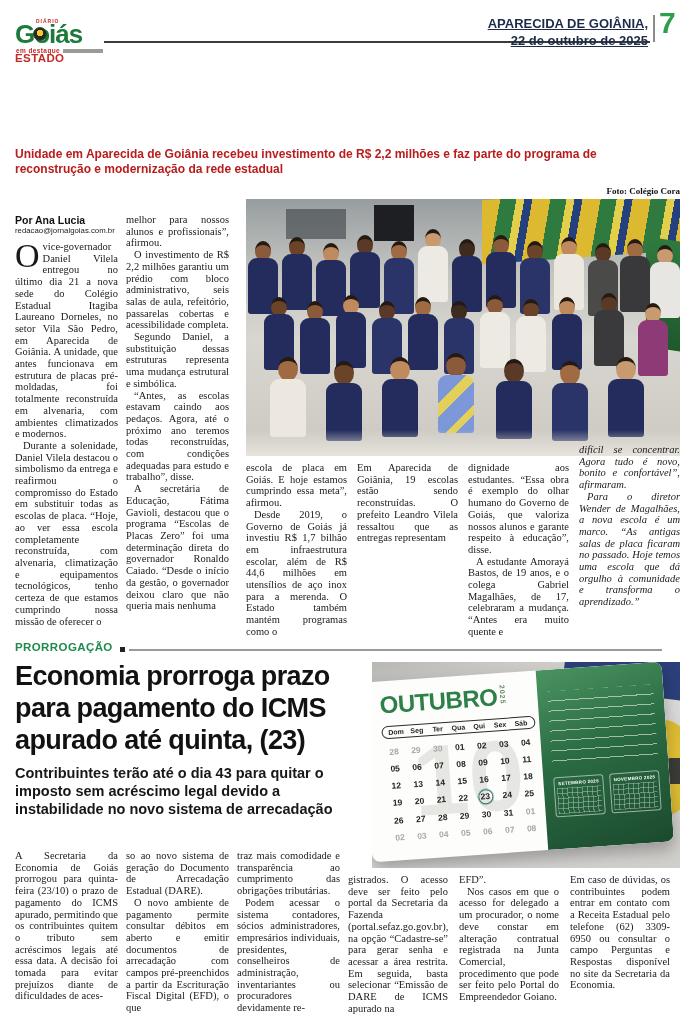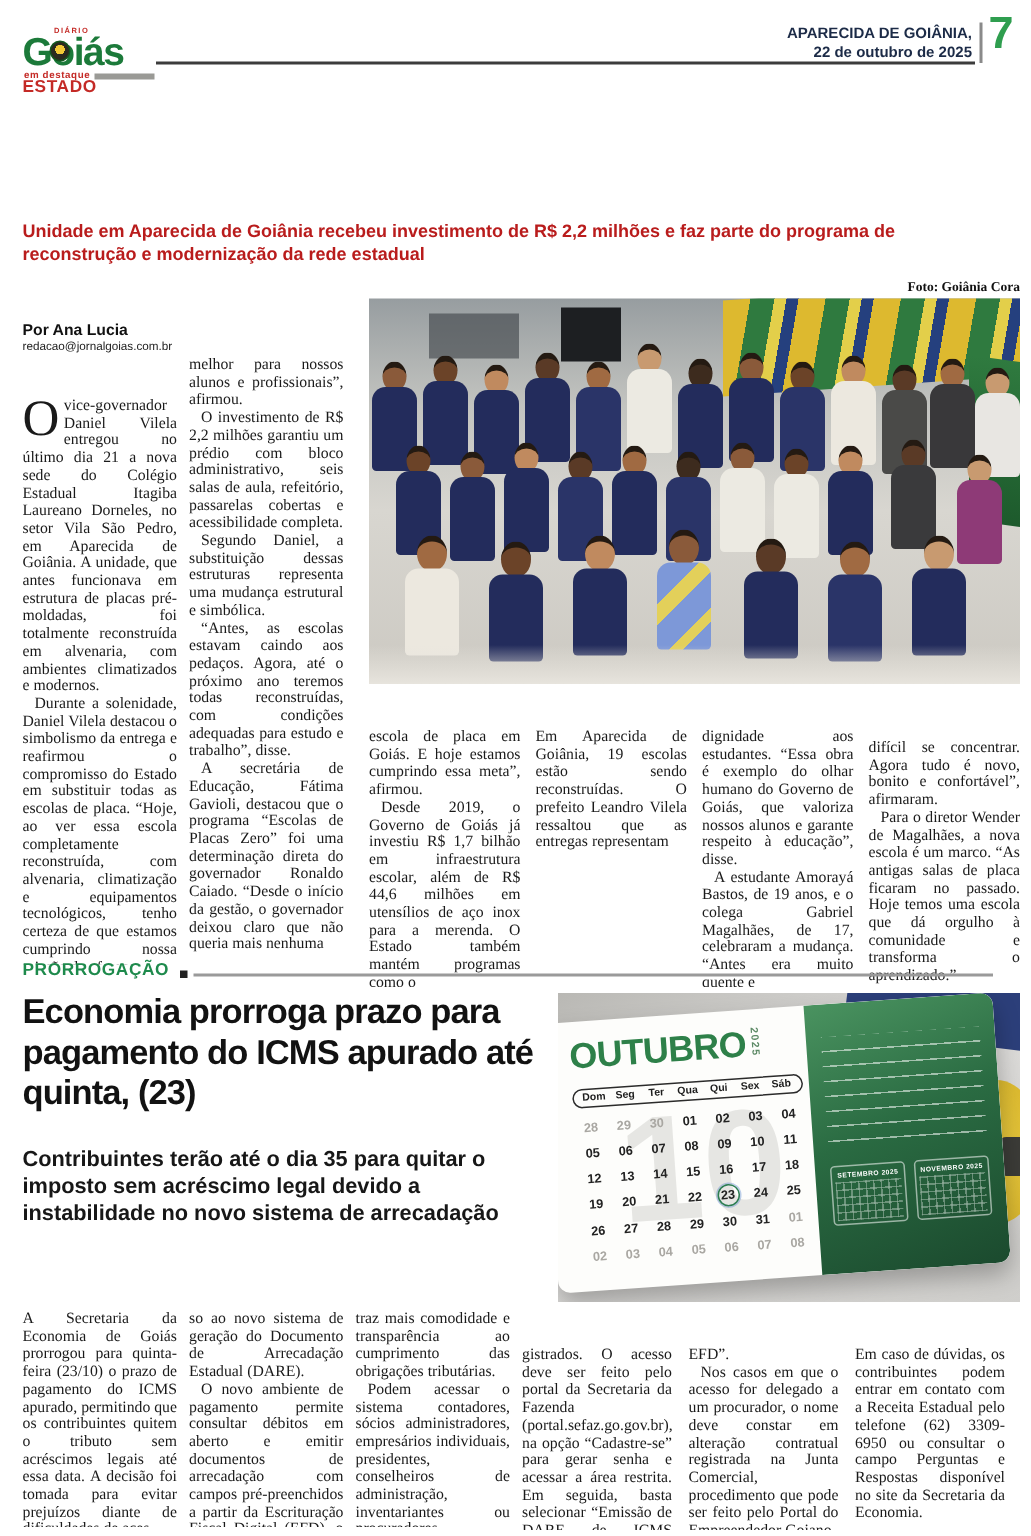--- a/index.html
+++ b/index.html
@@ -14,63 +14,63 @@
   .logo-word { position:absolute; left:0; top:3px; font-family:"Liberation Sans",sans-serif;
                font-size:26px; font-weight:700; letter-spacing:-1px; color:#1c7a3a; line-height:1; }
   .logo-emblem { position:absolute; left:18px; top:9px; width:14px; height:14px; border-radius:50%;
                  background: radial-gradient(circle at 50% 42%, #f2c937 0 34%, #2b2a1f 35% 100%);
                  border:1px solid #14561f; }
   .logo-sub { position:absolute; left:1px; top:29px; font-family:"Liberation Sans",sans-serif;
               font-size:6.5px; font-weight:700; color:#c42a26; letter-spacing:0.4px; }
   .logo-sub-bar { position:absolute; left:48px; top:31px; width:40px; height:4px; background:#9a9a96; }
   .masthead-rule { position:absolute; left:104px; top:41px; width:546px; height:2px; background:#3c3c3c; }
   .dateline { position:absolute; left:430px; top:16px; width:218px; text-align:right;
-              font-family:"Liberation Sans",sans-serif; font-size:10px; font-weight:700;
-              color:#1c2b47; line-height:1.3; }
+              font-family:"Liberation Sans",sans-serif; font-size:13px; font-weight:700;
+              color:#1c2b47; line-height:1.3;text-decoration:underline; }
   .date-divider { position:absolute; left:653px; top:15px; width:2px; height:27px; background:#8a8a8a; }
   .page-number { position:absolute; left:659px; top:8px; font-family:"Liberation Sans",sans-serif;
                  font-size:30px; font-weight:700; color:#2f9e4f; line-height:1; }
 
   .kicker { position:absolute; font-family:"Liberation Sans",sans-serif; font-size:11.5px;
             font-weight:700; letter-spacing:0.4px; }
   .kicker-estado { left:15px; top:52px; color:#c42a26; }
   .kicker-prorrogacao { left:15px; top:641px; color:#1e8a4c; }
   .rule2-dot { position:absolute; left:120px; top:647px; width:5px; height:5px; background:#222; }
   .rule2 { position:absolute; left:129px; top:649px; width:533px; height:2px; background:#9a9a9a; }
 
   
   .h1 { position:absolute; left:15px; top:72px; width:660px; font-family:"Liberation Sans",sans-serif;
         font-size:29px; font-weight:700; letter-spacing:-0.6px; line-height:1.13; color:#121212; }
   .deck1 { position:absolute; left:15px; top:147px; width:660px; font-family:"Liberation Sans",sans-serif;
            font-size:12px; font-weight:700; line-height:1.28; color:#b91c1c; }
   .h2 { position:absolute; left:15px; top:661px; width:350px; font-family:"Liberation Sans",sans-serif;
-        font-size:23px; font-weight:700; letter-spacing:-0.6px; line-height:1.18; color:#121212; }
+        font-size:27px; font-weight:700; letter-spacing:-0.6px; line-height:1.18; color:#121212; }
   .deck2 { position:absolute; left:15px; top:765px; width:348px; font-family:"Liberation Sans",sans-serif;
            font-size:14.5px; font-weight:700; line-height:1.24; color:#171717; }
   .credit { position:absolute; left:440px; top:186px; width:240px; text-align:right;
             font-size:9px; font-weight:700; color:#111; }
 
   
   .byline { position:absolute; left:15px; top:214px; width:103px; font-family:"Liberation Sans",sans-serif; }
   .byline-name { font-size:10.5px; font-weight:700; color:#111; }
   .byline-email { font-size:7.8px; color:#222; }
 
   
   .col { position:absolute; width:103px; overflow:hidden; text-align:justify;
          font-size:10.5px; line-height:11.7px; color:#1a1a1a; }
   .col p { margin:0; text-indent:8px; }
-  .col p:first-child { text-indent:0;margin-top:24px; }
+  .col p:first-child { text-indent:0; }
   .dropcap p:first-child::first-letter { float:left; font-size:34px; line-height:27px;
         padding:1px 3px 0 0; font-weight:400; }
   .c-a1-1 { left:15px;  top:241px; height:402px; }
   .c-a1-2 { left:126px; top:214px; height:429px; }
   .c-a1-3 { left:246px; top:462px; height:196px; width:101px; }
   .c-a1-4 { left:357px; top:462px; height:196px; width:101px; }
   .c-a1-5 { left:468px; top:462px; height:196px; width:101px; }
-  .c-a1-6 { left:579px; top:469px; height:196px; width:101px; }
+  .c-a1-6 { left:579px; top:444px; height:196px; width:101px;font-style:italic; }
   .c-a2-1 { left:15px;  top:850px; height:168px; }
   .c-a2-2 { left:126px; top:850px; height:168px; }
   .c-a2-3 { left:237px; top:850px; height:168px; }
   .c-a2-4 { left:348px; top:874px; height:146px; width:100px; }
   .c-a2-5 { left:459px; top:874px; height:146px; width:100px; }
   .c-a2-6 { left:570px; top:874px; height:146px; width:100px; }
 
   
   .photo1 { position:absolute; left:246px; top:199px; width:434px; height:257px; overflow:hidden;
             background:linear-gradient(180deg,#979da0 0%,#c3c4c0 28%,#d8d6d0 55%,#ccc9c2 100%); }
@@ -149,21 +149,21 @@
   <div class="masthead-rule"></div>
   <div class="dateline">
     <div>APARECIDA DE GOIÂNIA,</div>
     <div>22 de outubro de 2025</div>
   </div>
   <div class="date-divider"></div>
   <div class="page-number">7</div>
 
   <div class="kicker kicker-estado">ESTADO</div>
   <div class="deck1">Unidade em Aparecida de Goiânia recebeu investimento de R$ 2,2 milhões e faz parte do programa de reconstrução e modernização da rede estadual</div>
-  <div class="credit">Foto: Goiânia Cora</div>
+  <div class="credit">Foto: Colégio Cora</div>
 
   <div class="photo1">
     <div class="ph1-board"></div>
     <div class="ph1-speaker"></div>
     <div class="ph1-banner"></div>
     <div class="ph1-drape"></div>
     <i class="p" style="left:2px;top:42px;--s:#8a5a3a;--c:#232c5c"></i>
     <i class="p" style="left:36px;top:38px;--s:#6b4328;--c:#232c5c"></i>
     <i class="p" style="left:70px;top:44px;--s:#c08a5f;--c:#232c5c"></i>
     <i class="p" style="left:104px;top:36px;--s:#5a3a26;--c:#232c5c"></i>
@@ -226,21 +226,21 @@
     </div>
   <div class="col c-a1-6">
       <p>difícil se concentrar. Agora tudo é novo, bonito e confortável”, afirmaram.</p>
       <p>Para o diretor Wender de Magalhães, a nova escola é um marco. “As antigas salas de placa ficaram no passado. Hoje temos uma escola que dá orgulho à comunidade e transforma o aprendizado.”</p>
     </div>
 
   <div class="kicker kicker-prorrogacao">PRORROGAÇÃO</div>
   <div class="rule2-dot"></div>
   <div class="rule2"></div>
   <h2 class="h2">Economia prorroga prazo para pagamento do ICMS apurado até quinta, (23)</h2>
-  <div class="deck2">Contribuintes terão até o dia 35 para quitar o imposto sem acréscimo legal devido a instabilidade no novo sistema de arrecadação</div>
+  <div class="deck2">Contribuintes terão até o dia 43 para quitar o imposto sem acréscimo legal devido a instabilidade no novo sistema de arrecadação</div>
 
   <div class="photo2">
     <div class="p2-blue"></div>
     <div class="p2-yellow"></div>
     <div class="p2-knob"></div>
     <div class="cal-card">
       <div class="cal-left">
         <div class="cal-title-row">
           <span class="cal-month">OUTUBRO</span>
           <span class="cal-year">2025</span>

